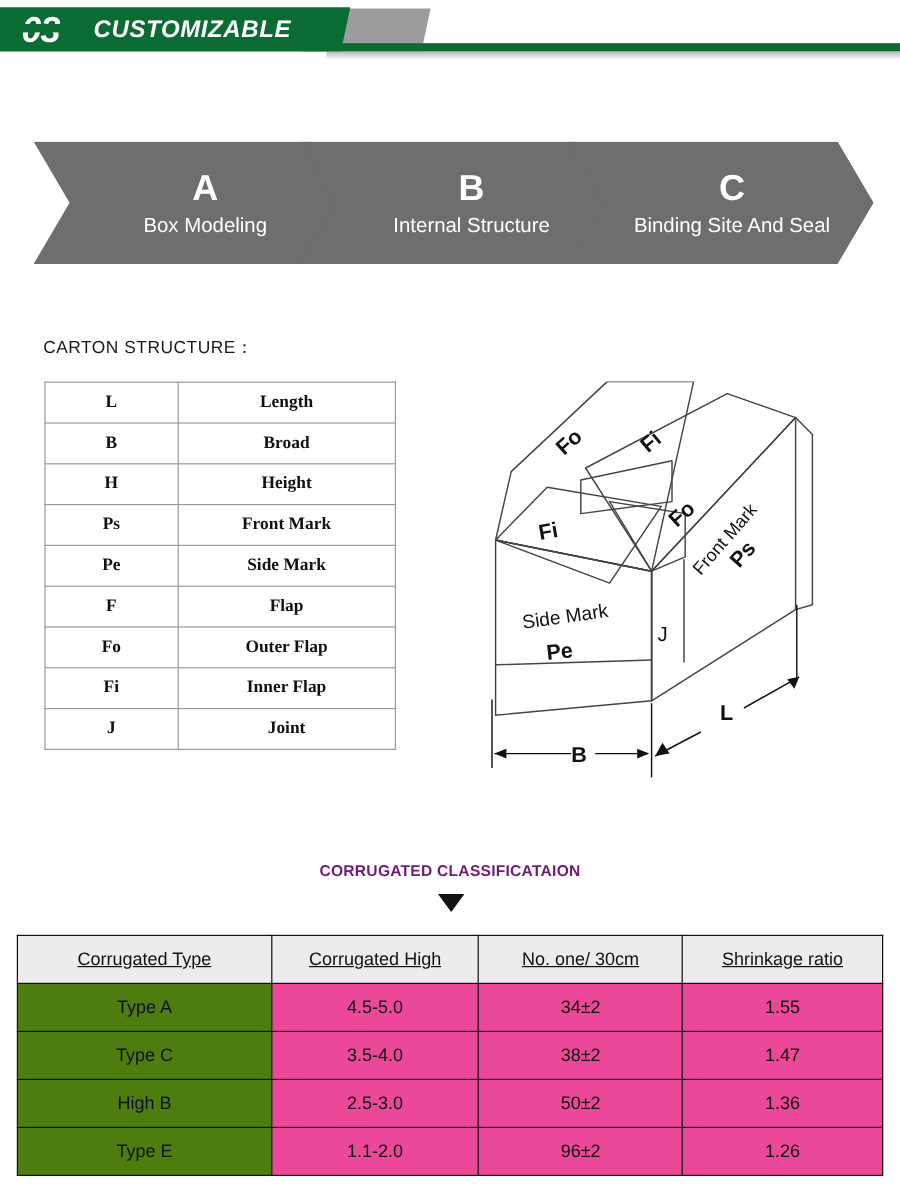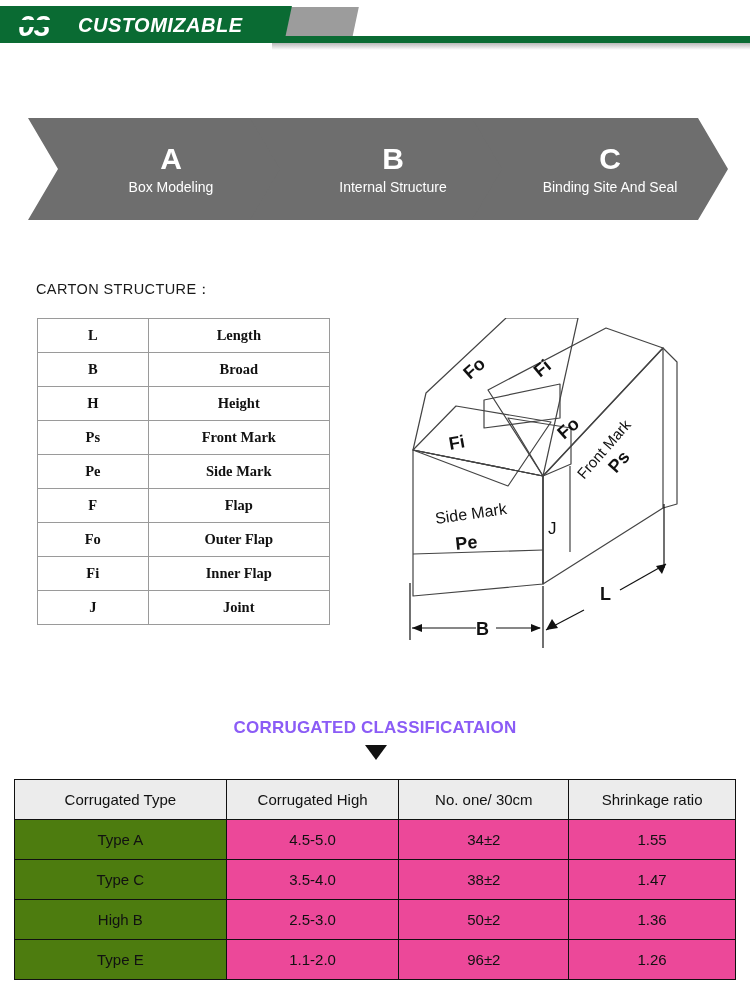--- a/index.html
+++ b/index.html
@@ -60,21 +60,21 @@
     align-items: center; justify-content: center;
     color: #ffffff;
   }
   .chev-1 { left: 0;   width: 262px;
     clip-path: polygon(0 0, 232px 0, 262px 51px, 232px 102px, 0 102px, 30px 51px); }
   .chev-2 { left: 222px; width: 262px;
     clip-path: polygon(0 0, 232px 0, 262px 51px, 232px 102px, 0 102px, 30px 51px); }
   .chev-3 { left: 444px; width: 256px;
     clip-path: polygon(0 0, 226px 0, 256px 51px, 226px 102px, 0 102px, 30px 51px); }
   .chev-letter { font-size: 30px; font-weight: bold; line-height: 1; margin-bottom: 6px; }
-  .chev-label { font-size: 14px; font-weight: normal; line-height: 1; white-space: nowrap; }
+  .chev-label { font-size: 17px; font-weight: normal; line-height: 1; white-space: nowrap; }
   .chev-1 .chev-letter, .chev-1 .chev-label { transform: translateX(12px); }
   .chev-2 .chev-letter, .chev-2 .chev-label { transform: translateX(12px); }
   .chev-3 .chev-letter, .chev-3 .chev-label { transform: translateX(10px); }
 
   
   .cs-title {
     position: absolute; left: 36px; top: 280px;
     font-size: 14.5px; font-weight: normal; color: #1a1a1a;
     letter-spacing: 0.4px;
   }
@@ -101,21 +101,21 @@
   .box-diagram svg { display: block; }
   .bd-label {
     font-family: "Liberation Sans", sans-serif;
     fill: #111111;
   }
 
   
   .cc-title {
     position: absolute; left: 0; top: 718px; width: 750px;
     text-align: center;
-    font-size: 17px; font-weight: bold; color: #8b5cf6;
+    font-size: 13px; font-weight: bold; color: #701a75;
     letter-spacing: 0.2px;
   }
   .cc-arrow {
     position: absolute; left: 365px; top: 745px;
     width: 0; height: 0;
     border-left: 11px solid transparent;
     border-right: 11px solid transparent;
     border-top: 15px solid #111111;
   }
   .cc-table {
@@ -125,21 +125,21 @@
   }
   .cc-table th, .cc-table td {
     border: 1px solid #111111;
     height: 40px;
     text-align: center;
     font-size: 15px;
     font-weight: normal;
     color: #111111;
     background: #ec4899;
   }
-  .cc-table th { background: #ececec; font-weight: normal; }
+  .cc-table th { background: #ececec; font-weight: normal; text-decoration: underline; }
   .cc-table td.firstcol { background: #4d7c0f; }
   .cc-table .c0 { width: 212px; }
   .cc-table .c1 { width: 173px; }
   .cc-table .c2 { width: 170px; }
   .cc-table .c3 { width: 167px; }
 </style>
 </head>
 <body>
 
 <div class="page">

